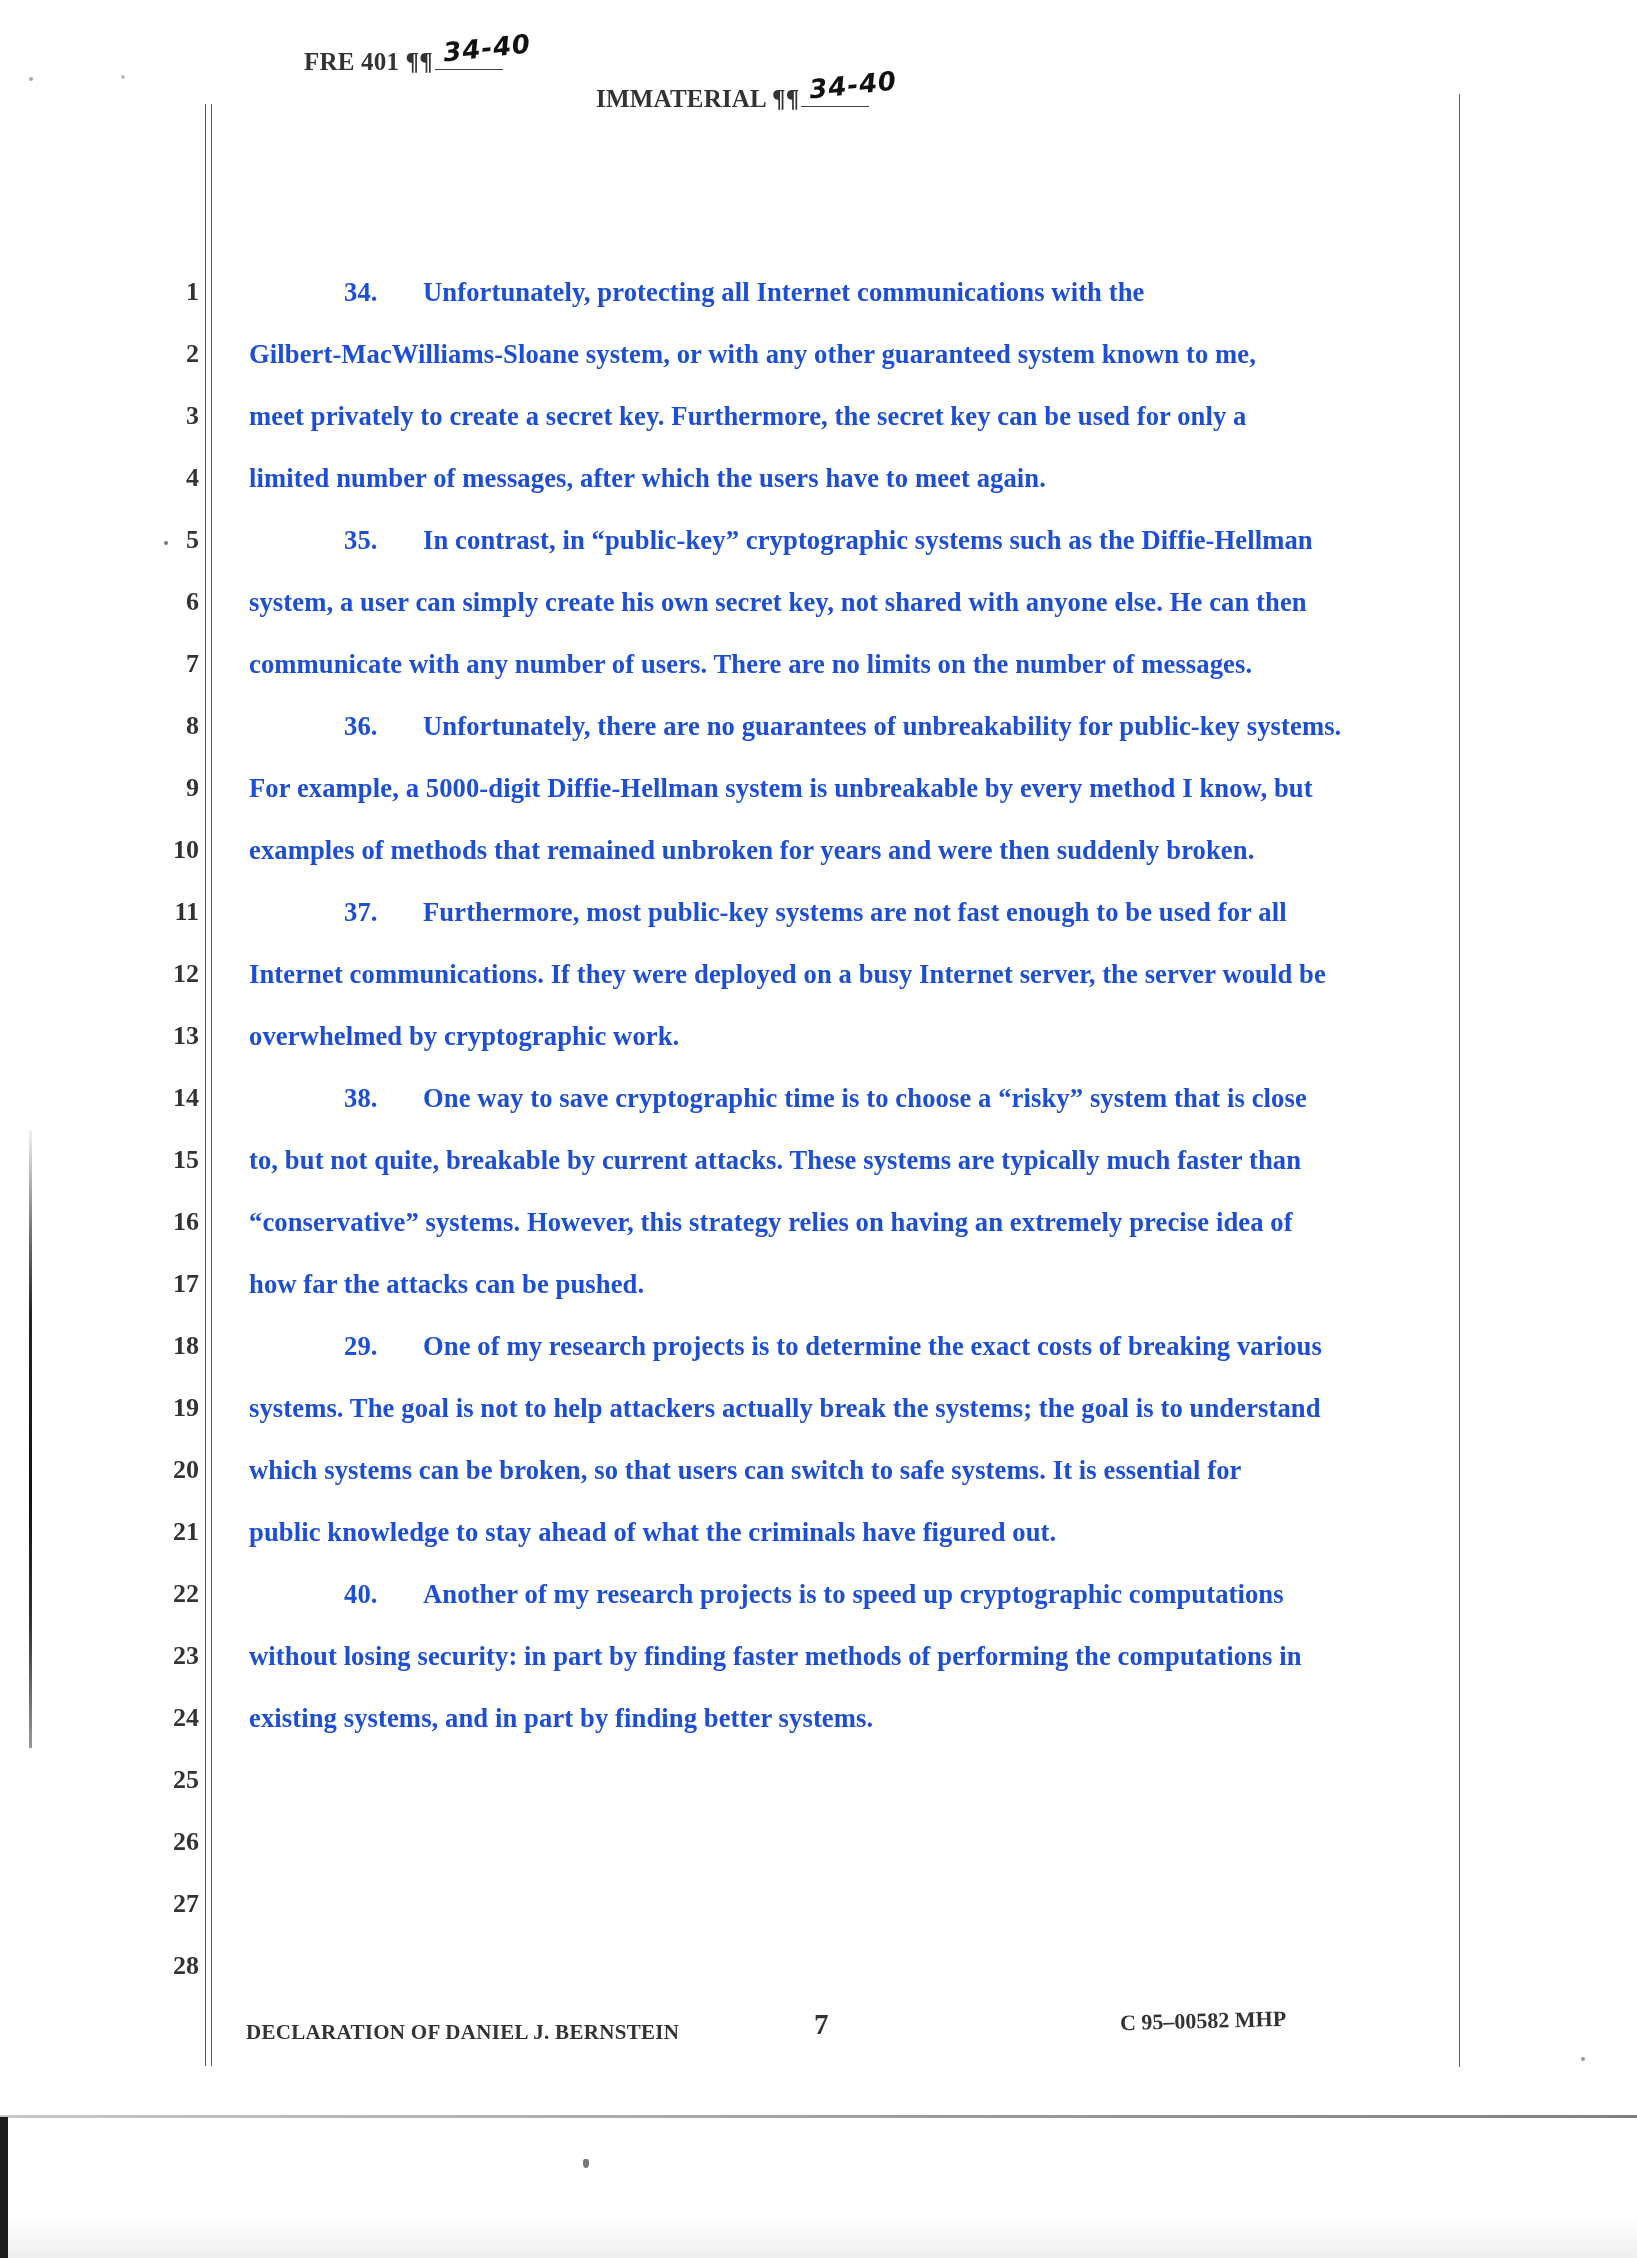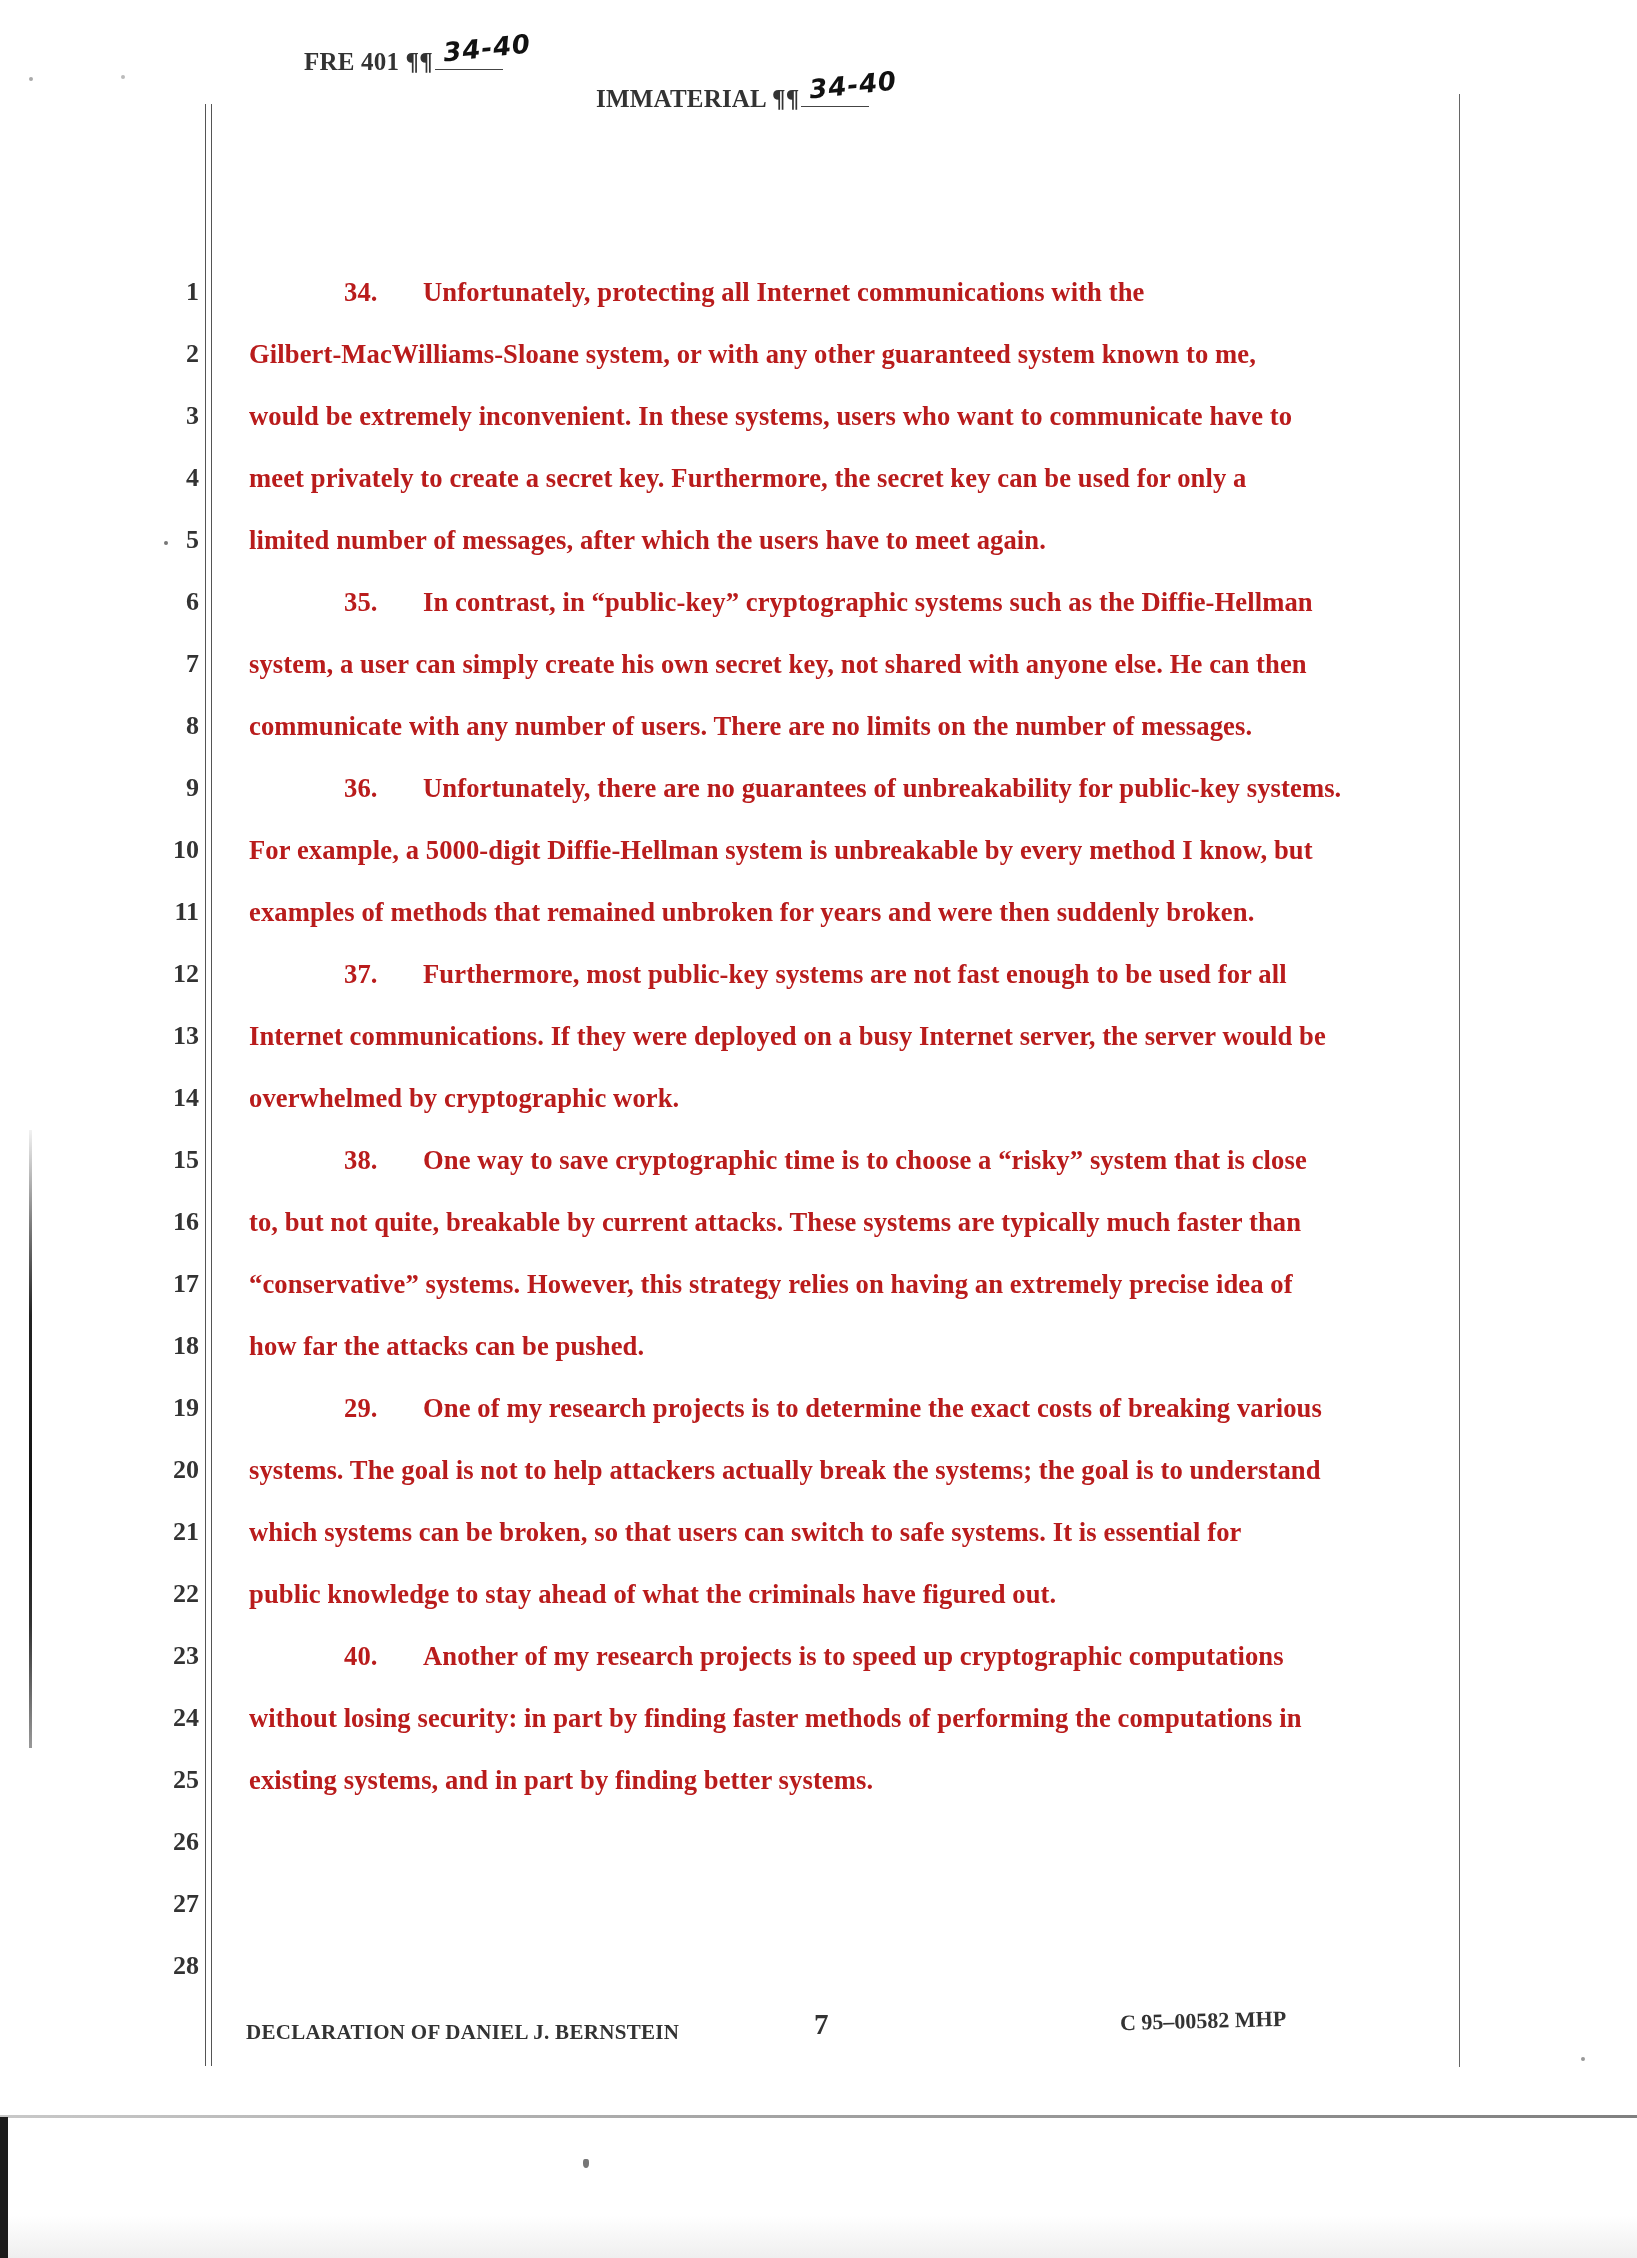--- a/index.html
+++ b/index.html
@@ -114,21 +114,21 @@
       position: absolute;
       left: 249px;
       top: 261px;
       width: 1207px;
     }
     .text-line {
       height: 62px;
       line-height: 62px;
       font-size: 26.6px;
       white-space: nowrap;
-      color: #b91c1c;
+      color: #1d4ed8;
       letter-spacing: 0.1px;
     }
     .text-line.para-start {
       padding-left: 95px;
     }
     .para-num {
       display: inline-block;
       width: 79px;
     }
 
@@ -219,21 +219,20 @@
       <div class="line-number">24</div>
       <div class="line-number">25</div>
       <div class="line-number">26</div>
       <div class="line-number">27</div>
       <div class="line-number">28</div>
     </div>
 
   <div class="body-text" id="body-text">
       <div class="text-line para-start"><span class="para-num">34.</span><span>Unfortunately, protecting all Internet communications with the</span></div>
       <div class="text-line"><span>Gilbert-MacWilliams-Sloane system, or with any other guaranteed system known to me,</span></div>
-      <div class="text-line"><span>would be extremely inconvenient.  In these systems, users who want to communicate have to</span></div>
       <div class="text-line"><span>meet privately to create a secret key.  Furthermore, the secret key can be used for only a</span></div>
       <div class="text-line"><span>limited number of messages, after which the users have to meet again.</span></div>
       <div class="text-line para-start"><span class="para-num">35.</span><span>In contrast, in “public-key” cryptographic systems such as the Diffie-Hellman</span></div>
       <div class="text-line"><span>system, a user can simply create his own secret key, not shared with anyone else.  He can then</span></div>
       <div class="text-line"><span>communicate with any number of users.  There are no limits on the number of messages.</span></div>
       <div class="text-line para-start"><span class="para-num">36.</span><span>Unfortunately, there are no guarantees of unbreakability for public-key systems.</span></div>
       <div class="text-line"><span>For example, a 5000-digit Diffie-Hellman system is unbreakable by every method I know, but</span></div>
       <div class="text-line"><span>examples of methods that remained unbroken for years and were then suddenly broken.</span></div>
       <div class="text-line para-start"><span class="para-num">37.</span><span>Furthermore, most public-key systems are not fast enough to be used for all</span></div>
       <div class="text-line"><span>Internet communications.  If they were deployed on a busy Internet server, the server would be</span></div>

